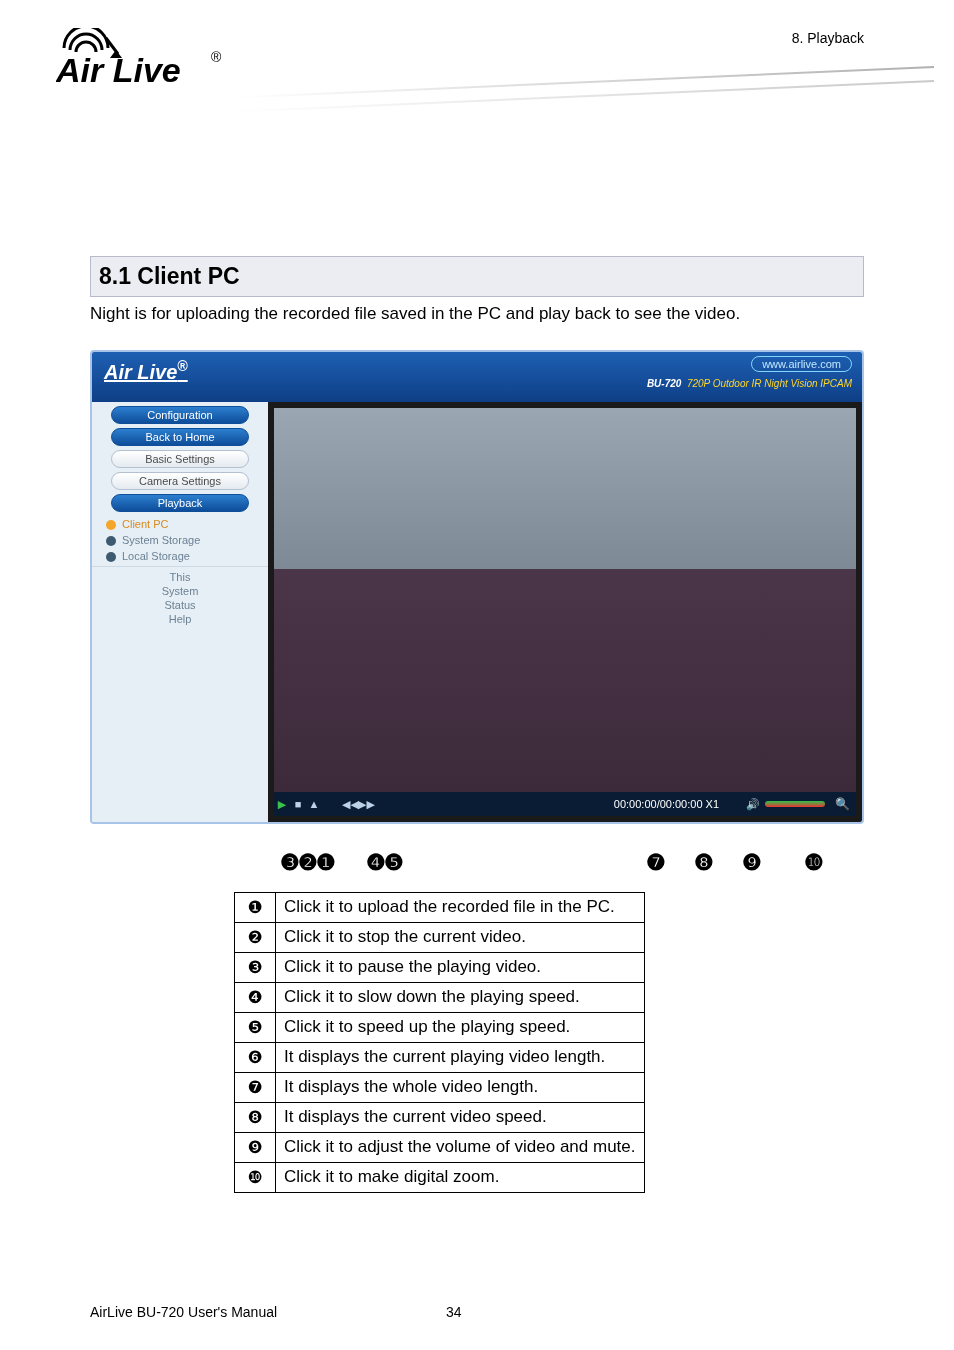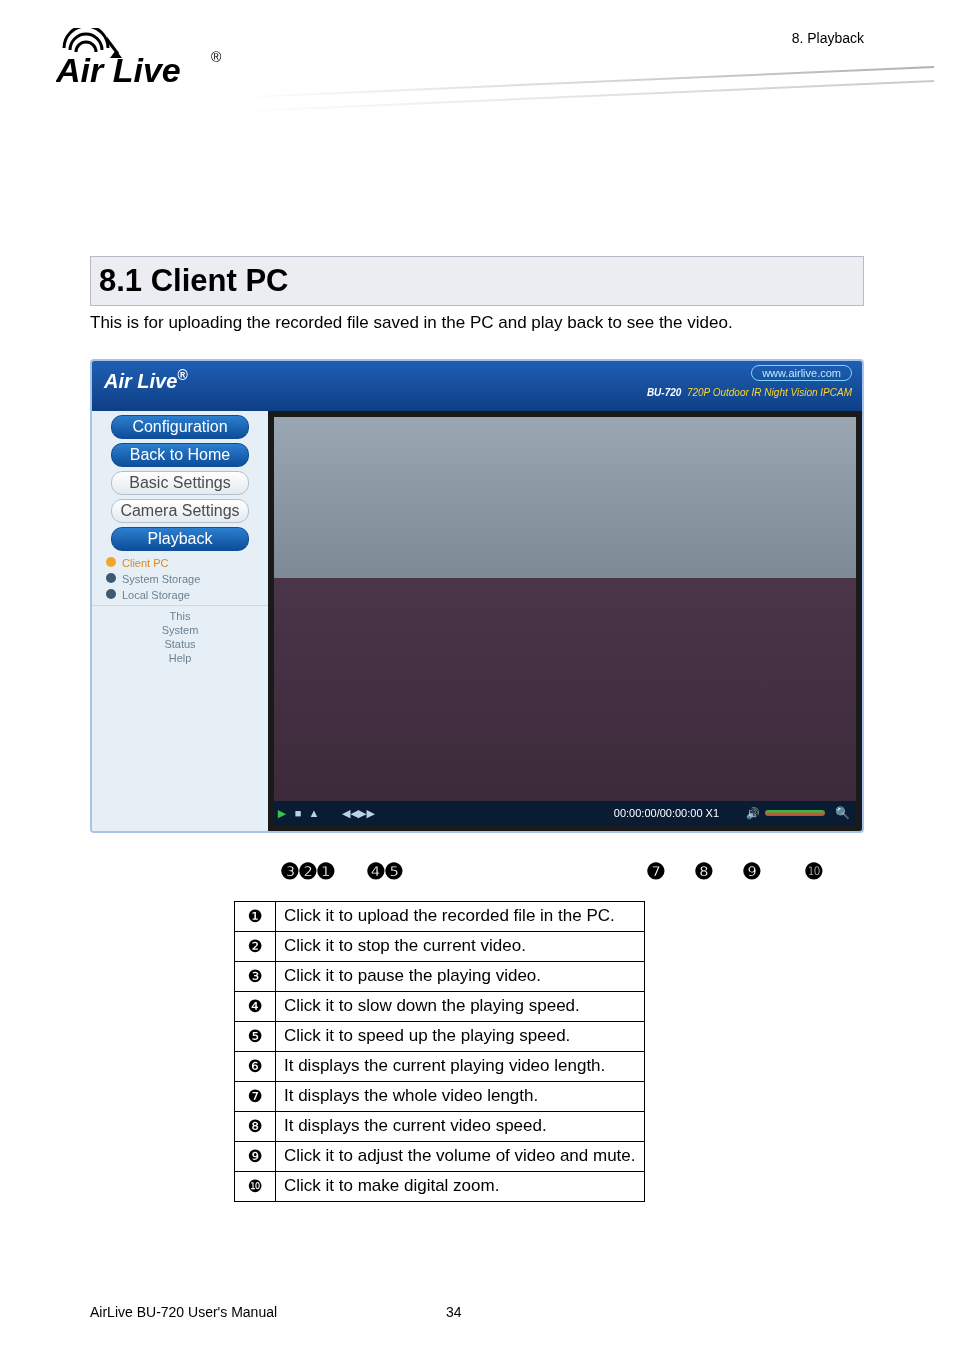--- a/index.html
+++ b/index.html
@@ -11,38 +11,38 @@
   .logo-block { position:absolute; left:56px; top:28px; width:170px; }
   .chapter-ref { position:absolute; right:90px; top:30px; font-size:14px; }
   .registered { font-size:14px; vertical-align:super; }
   
   .hdr-line1, .hdr-line2 { position:absolute; right:20px; height:2px; transform-origin:right center; }
   .hdr-line1 { top:66px; width:700px; background:linear-gradient(to left,#b0b0b0,rgba(176,176,176,0)); transform:rotate(-2.5deg); }
   .hdr-line2 { top:80px; width:700px; background:linear-gradient(to left,#c9c9c9,rgba(200,200,200,0)); transform:rotate(-2.5deg); }
 
   
   .page { padding:150px 90px 0 90px; }
-  .section-title { font-size:31px; font-weight:bold; background:#ecedf2; border:1px solid #b7bbc9; padding:6px 8px; margin-bottom:6px; }
+  .section-title { font-size:23px; font-weight:bold; background:#ecedf2; border:1px solid #b7bbc9; padding:6px 8px; margin-bottom:6px; }
   .body-text { font-size:17px; line-height:1.35; }
 
   
   .app-shot { width:770px; height:470px; margin:24px 0 4px 0; background:#fff; border:2px solid #a7c4e8; border-radius:4px; overflow:hidden; position:relative; }
   .app-top { height:50px; background:linear-gradient(#1e5fb3,#0e3f86); position:relative; }
-  .app-top .air-logo { position:absolute; left:12px; top:6px; color:#fff; font-style:italic; font-size:20px; font-weight:bold; }
+  .app-top .air-logo { position:absolute; left:12px; top:6px; color:#fff; font-style:italic; font-size:20px; font-weight:bold;text-decoration:underline; }
   .app-top .link-bubble { position:absolute; right:10px; top:4px; border:1px solid #7fd6ff; color:#bfe7ff; font-size:11px; padding:1px 10px; border-radius:10px; }
   .app-top .bu-line { position:absolute; right:10px; top:26px; font-size:10px; }
   .bu-line .model { color:#fff; font-weight:bold; font-style:italic; }
   .bu-line .desc { color:#fed62a; font-style:italic; }
 
   .app-body { display:flex; height:calc(100% - 50px); }
   .side { width:176px; background:#e6eff6; font-size:11px; color:#6c8193; }
-  .side .pill { margin:4px auto; width:136px; text-align:center; color:#fff; border-radius:11px; padding:2px 0; font-size:16px; }
+  .side .pill { margin:4px auto; width:136px; text-align:center; color:#fff; border-radius:11px; padding:2px 0; font-size:11px; }
   .pill.grad { background:linear-gradient(#2c7fcf,#0d4d9a); border:1px solid #0d4d9a; }
   .pill.white { background:linear-gradient(#ffffff,#e4eaf0); color:#4b4b4b; border:1px solid #b3c0cf; }
-  .side .row { display:flex; align-items:flex-start; padding:2px 0 2px 14px; gap:6px; }
+  .side .row { display:flex; align-items:flex-end; padding:2px 0 2px 14px; gap:6px; }
   .side .dot { width:10px; height:10px; border-radius:50%; display:inline-block; }
   .dot.orange{background:#f4a62a;} .dot.dark{background:#3e5a71;}
   .side .center-text { text-align:center; padding-top:2px; }
   .side hr { border:0; border-top:1px solid #cdd9e3; margin:2px 0; }
 
   .video-area { flex:1; position:relative; background:#1a1a1a; }
   .room { position:absolute; inset:6px 6px 30px 6px; background:linear-gradient(#9aa7b2 0%, #7d8a95 42%, #4b3549 42%, #3c2a3a 100%); }
   .ctrl-bar { position:absolute; left:6px; right:6px; bottom:6px; height:24px; background:#0a1c34; display:flex; align-items:center; color:#dfe7ef; font-size:11px; }
   .ctrl-bar .spacer { flex:1; }
   .ctrl-bar .ico { width:16px; text-align:center; font-size:11px; line-height:24px; color:#bcd2e6; }
@@ -81,21 +81,21 @@
       <text x="155" y="34" font-size="14" fill="#000">®</text>
     </svg>
   </div>
   <div class="chapter-ref">8.  Playback</div>
   <div class="hdr-line1"></div>
   <div class="hdr-line2"></div>
 </div>
 
 <div class="page">
   <div class="section-title">8.1 Client PC</div>
-  <div class="body-text">This is for uploading the recorded file saved in the PC and play back to see the video.</div>
+  <div class="body-text">Night is for uploading the recorded file saved in the PC and play back to see the video.</div>
 
   <div class="app-shot">
     <div class="app-top">
       <div class="air-logo"><span>Air Live</span><span class="registered">®</span></div>
       <div class="link-bubble">www.airlive.com</div>
       <div class="bu-line">
         <span class="model">BU-720</span>
         <span class="desc">&nbsp;<span>720P Outdoor IR Night Vision IPCAM</span></span>
       </div>
     </div>

